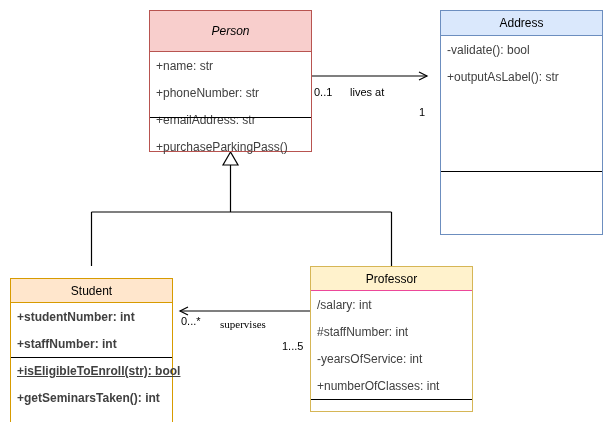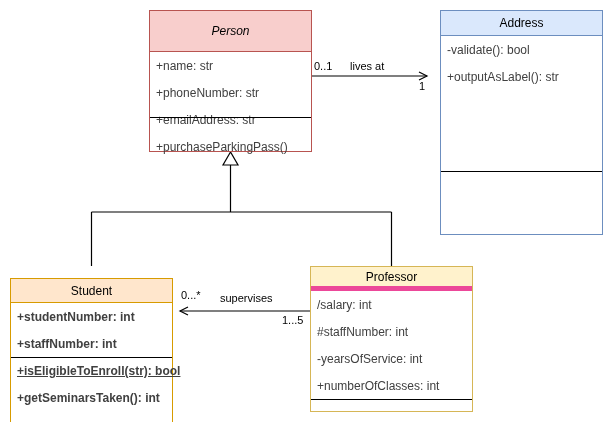--- a/index.html
+++ b/index.html
@@ -66,20 +66,21 @@
   }
   .static-member {
     text-decoration: underline;
   }
   .edge-label {
     position: absolute;
     font-size: 11px;
     color: #000;
     white-space: nowrap;
     line-height: 1;
+    margin-top: 26px;
   }
 
   
   #class-person {
     left: 149px; top: 10px; width: 163px; height: 142px;
     border-color: #b85450;
   }
   #class-person .uml-header {
     height: 41px; background: #f8cecc;
     border-bottom: 1px solid #b85450;
@@ -108,21 +109,21 @@
   }
   #class-student .uml-row { height: 27px; font-weight: bold; }
 
   
   #class-professor {
     left: 310px; top: 266px; width: 163px; height: 146px;
     border-color: #d6b656;
   }
   #class-professor .uml-header {
     height: 24px; background: #fff2cc;
-    border-bottom: 5px solid #ec4899;
+    border-bottom: 1px solid #ec4899;
   }
   #class-professor .uml-row { height: 27px; }
 </style>
 </head>
 <body>
 
 <div id="canvas">
 
   <svg class="connectors" viewBox="0 0 609 422" xmlns="http://www.w3.org/2000/svg">
     <defs>
@@ -204,16 +205,16 @@
     </div>
     <div class="divider" style="top:132px"></div>
     <div class="uml-compartment"></div>
   </div>
 
   <div class="edge-label" style="left:314px; top:61px;">0..1</div>
   <div class="edge-label" style="left:350px; top:61px;">lives at</div>
   <div class="edge-label" style="left:419px; top:81px;">1</div>
 
   <div class="edge-label" style="left:181px; top:290px;">0...*</div>
-  <div class="edge-label" style="left:220px; top:293px;">supervises</div>
+  <div class="edge-label" style="left:220px; top:293px;font-family:Liberation Serif, serif;">supervises</div>
   <div class="edge-label" style="left:282px; top:315px;">1...5</div>
 
 </div>
 
 </body></html>

